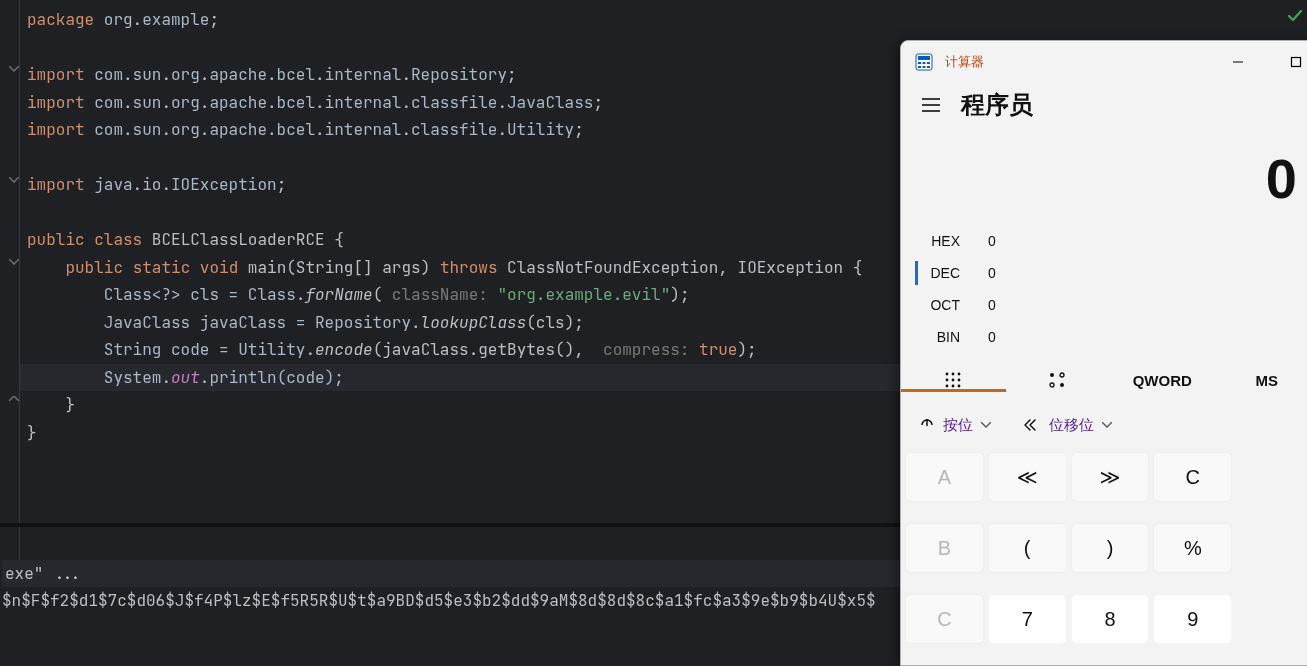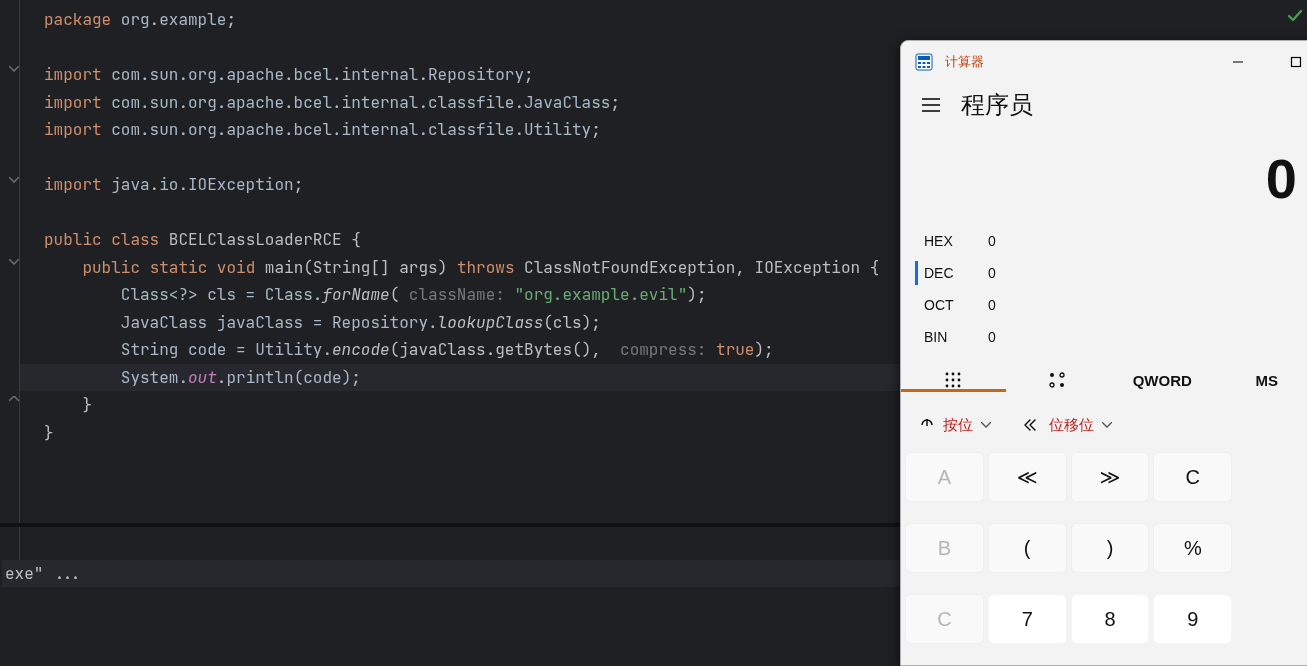--- a/index.html
+++ b/index.html
@@ -8,21 +8,21 @@
 
   
   .editor-wrap { position: absolute; left: 0; top: 0; right: 0; bottom: 0; background: #1f2023; }
   .gutter { position: absolute; left: 0; top: 0; width: 20px; height: 560px; background: #1f2023; border-right: 1px solid #383b3e; }
   .gutter .fold { position: absolute; left: 9px; width: 8px; height: 8px; }
   .gutter .fold svg { display:block; }
   .code {
     position: absolute; left: 20px; top: 0; right: 0; height: 560px;
     font-family: "JetBrains Mono", Consolas, "Courier New", monospace;
     font-size: 16px; line-height: 27.5px; color: #a9b7c6; white-space: pre;
-    padding-left: 7px; padding-top: 6px; margin-left: 17px;
+    padding-left: 7px; padding-top: 6px;
   }
   .kw   { color: #cf8e6d; }
   .pkg  { color: #a9b7c6; }
   .cls  { color: #bcbec4; }
   .str  { color: #6aab73; }
   .fn   { font-style: italic; color: #bcbec4; }
   .hint { color: #787878; }
   .bool { color: #cf8e6d; }
   .out  { font-style: italic; color: #c77dbb; }
   .punct{ color: #bcbec4; }
@@ -51,39 +51,39 @@
     box-shadow:-2px 2px 12px rgba(0,0,0,.5);
     display:flex; flex-direction:column; overflow:hidden;
   }
   .calc-title { height:42px; display:flex; align-items:center; gap:12px; padding:0 0 0 14px; }
   .calc-title .app-icon { width:18px; height:18px; }
   .calc-title .title-text { font-size:13px; color:#c2410c; flex:0 0 auto;}
   .calc-title .spacer { flex:1; }
   .calc-title .winbtn { width:46px; height:42px; display:flex; align-items:center; justify-content:center; }
   .calc-head { display:flex; align-items:center; gap:20px; padding:6px 12px 0 20px;}
   .calc-hamb { width:20px; height:20px; display:flex; align-items:center; justify-content:center;}
-  .calc-mode { font-size:24px; font-weight:400; color:#111;}
+  .calc-mode { font-size:24px; font-weight:700; color:#111;}
 
   .calc-display { flex:0 0 108px; display:flex; align-items:flex-end; justify-content:flex-end; padding:0 22px 18px 0;}
   .calc-display .big { font-size:56px; font-weight:600; color:#111;}
 
   .bases { padding:0 14px 10px 14px; display:flex; flex-direction:column; gap:8px;}
   .base-row { display:flex; align-items:center; gap:28px; font-size:14px; padding:4px 0 4px 6px; border-left:3px solid transparent;}
-  .base-row .blabel{ width:36px; color:#111; font-weight:500;}
+  .base-row .blabel{ width:36px; color:#111; font-weight:500;text-align:right;}
   .base-row .bval{ color:#111;}
   .base-row.sel{ border-left-color:#196cd6;}
 
   .memrow { display:flex; align-items:center; height:44px; border-top:1px solid transparent;}
   .memrow .cell { flex:1; display:flex; align-items:center; justify-content:center; font-size:15px; color:#111;}
   .memrow .cell.icon svg { display:block;}
   .memrow .cell.active { border-bottom:3px solid #c0681c; }
   .memrow .cell:not(.active){ border-bottom:3px solid transparent;font-weight:bold;}
 
   .oprow { display:flex; align-items:center; height:44px; gap:32px; padding:0 18px;}
-  .opbtn { display:flex; align-items:center; gap:8px; font-size:15px; color:#b91c1c;}
+  .opbtn { display:flex; align-items:center; gap:8px; font-size:15px; color:#4c1d95;}
   .opbtn svg{display:block;}
 
   .keys { flex:1; display:grid; grid-template-columns:repeat(5,1fr); gap:4px; padding:4px; background:#f3f3f3; border-top:1px solid transparent;}
   .key { background:#fff; border-radius:6px; display:flex; align-items:center; justify-content:center; font-size:20px; color:#111; height:50px; border:1px solid rgba(0,0,0,.04);}
   .key.func{ background:#f9f9f9;}
   .key.disabled{ color:#b7b7b7; background:#f9f9f9;}
   .key.hidden{ visibility:hidden;}
 </style>
 </head>
 <body>
@@ -131,20 +131,21 @@
   <div class="checkmark">
     <svg width="16" height="16">
         <path d="M2 8 L6 12 L14 3" stroke="#499c54" fill="none" stroke-width="2.4" stroke-linecap="round" stroke-linejoin="round"></path>
       </svg>
   </div>
 </div>
 
 <div class="console-sep"></div>
 <div class="console">
   <div class="cmdrow">exe" ...</div>
+  <div>$n$F$f2$d1$7c$d06$J$f4P$lz$E$f5R5R$U$t$a9BD$d5$e3$b2$dd$9aM$8d$8d$8c$a1$fc$a3$9e$b9$b4U$x5$</div>
 </div>
 
 <div class="calc">
   <div class="calc-title">
     <span class="app-icon">
       <svg width="18" height="18">
           <rect x="1" y="1" width="16" height="16" rx="2" fill="#fff" stroke="#0a5db5"></rect>
           <rect x="3" y="3" width="12" height="4" fill="#0a5db5"></rect>
           <rect x="3" y="9" width="3" height="2" fill="#0a5db5"></rect>
           <rect x="7.5" y="9" width="3" height="2" fill="#0a5db5"></rect>

